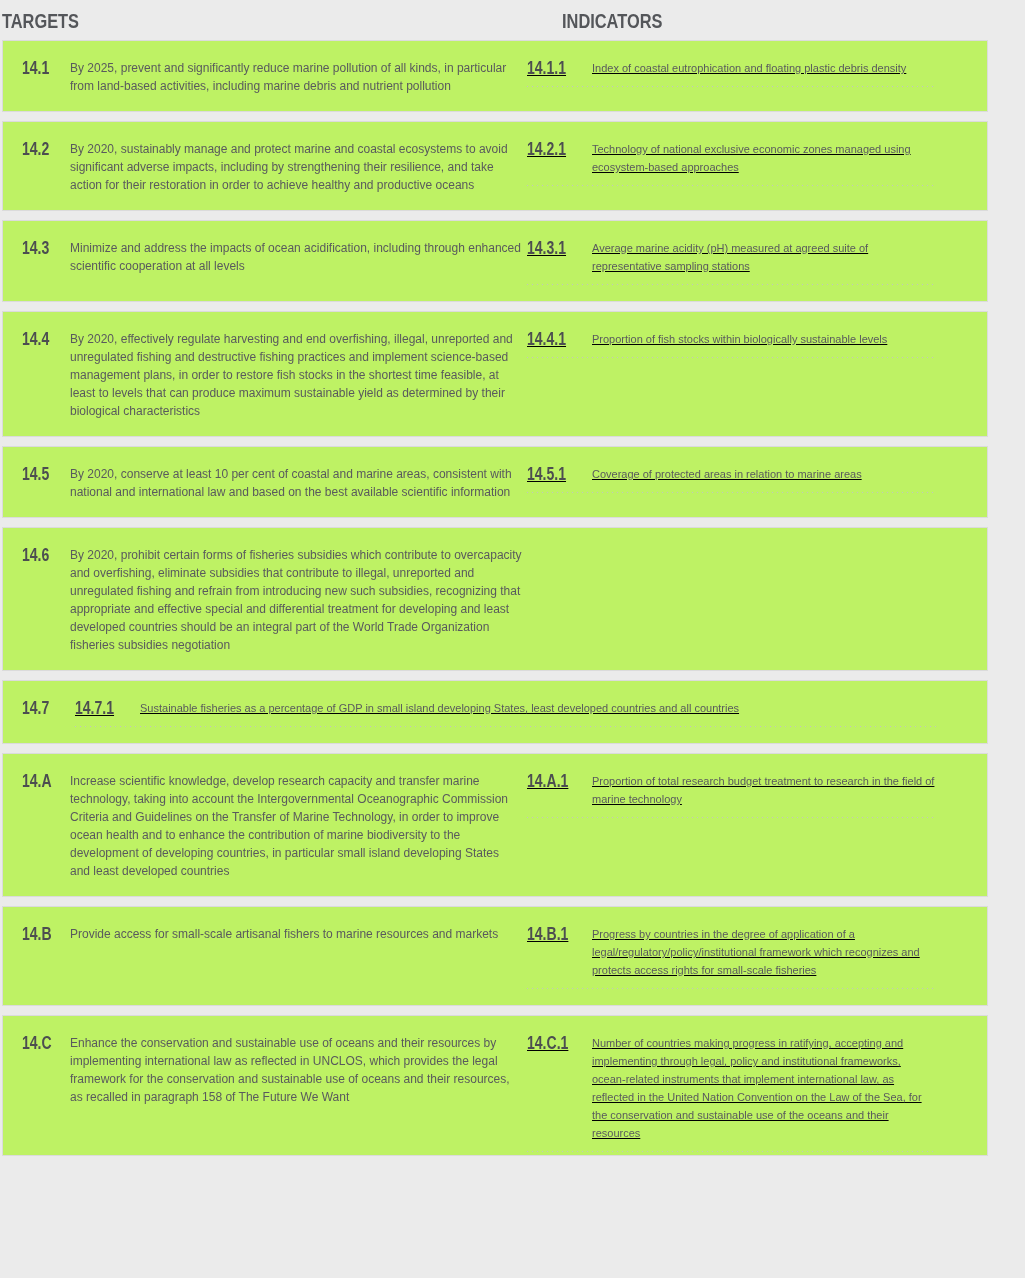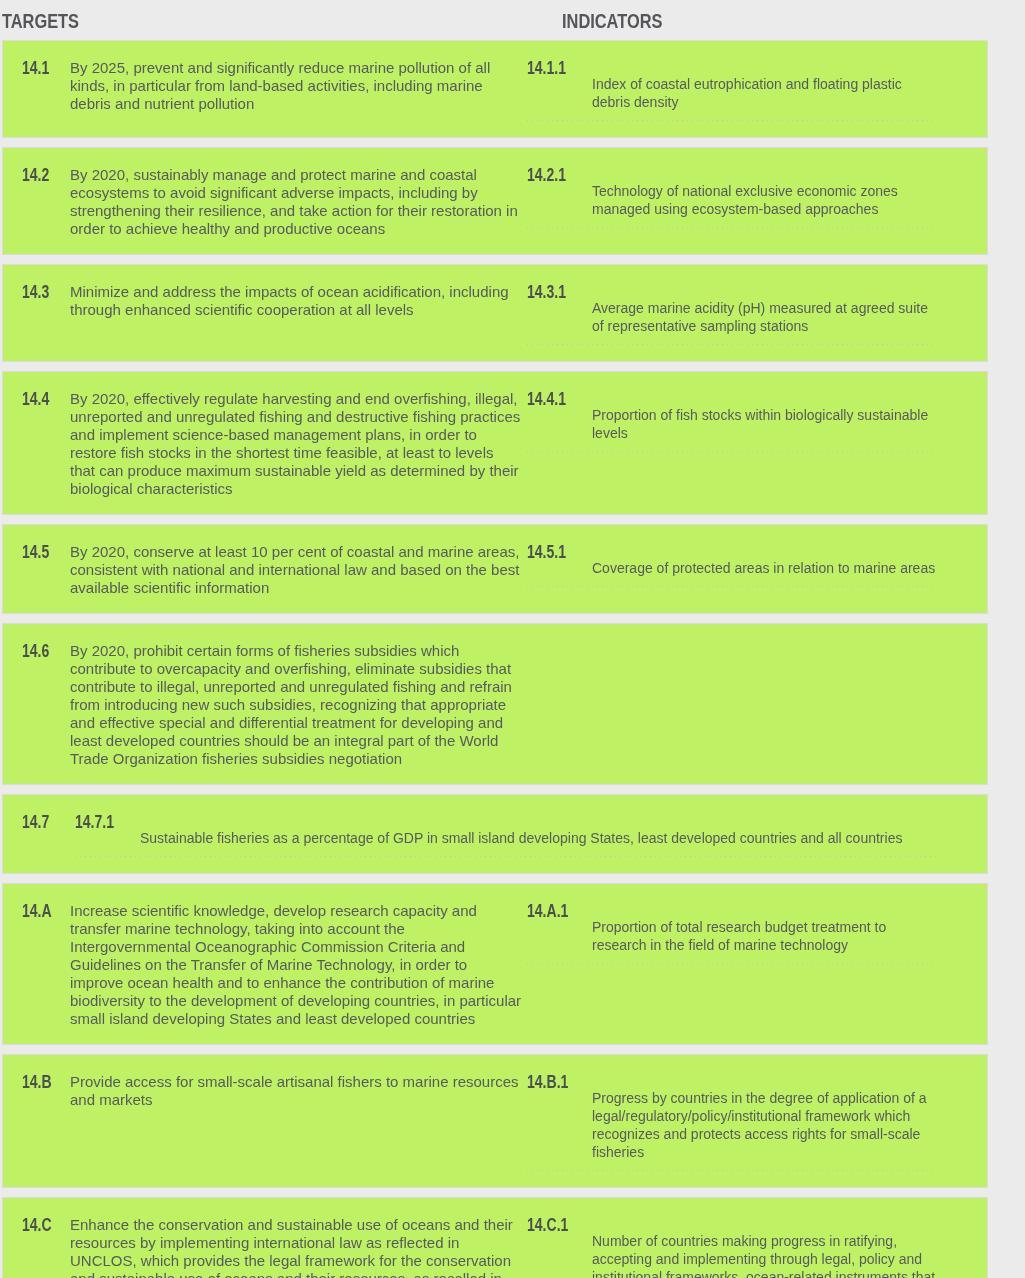--- a/index.html
+++ b/index.html
@@ -44,43 +44,43 @@
     line-height: 18px;
     font-weight: bold;
     color: #4c4e50;
     transform: scaleX(0.78);
     transform-origin: left top;
     white-space: nowrap;
   }
   .t-num  { flex: 0 0 48px; margin-left: 19px; }
   .t-text {
     flex: 0 0 452px;
-    font-size: 15px;
+    font-size: 12px;
     line-height: 18px;
     color: #595a5d;
   }
   .i-block {
     flex: 1;
     display: flex;
     align-items: flex-start;
     margin-left: 5px;
     margin-right: 51px;
     padding-bottom: 10px;
     background-image: linear-gradient(to right, #c2c2c2 1px, rgba(0,0,0,0) 1px);
     background-size: 5px 1px;
     background-repeat: repeat-x;
     background-position: left bottom;
+    text-decoration: underline;
   }
   .i-num  { flex: 0 0 65px; }
   .i-text {
     flex: 1;
-    font-size: 14px;
+    font-size: 11px;
     line-height: 18px;
     color: #595a5d;
-    margin-top: 16px;
   }
 </style>
 </head>
 <body>
 
 <div class="page">
   <div class="head-band">
     <div id="hdr-targets" class="col-head">TARGETS</div>
     <div id="hdr-indicators" class="col-head">INDICATORS</div>
   </div>

